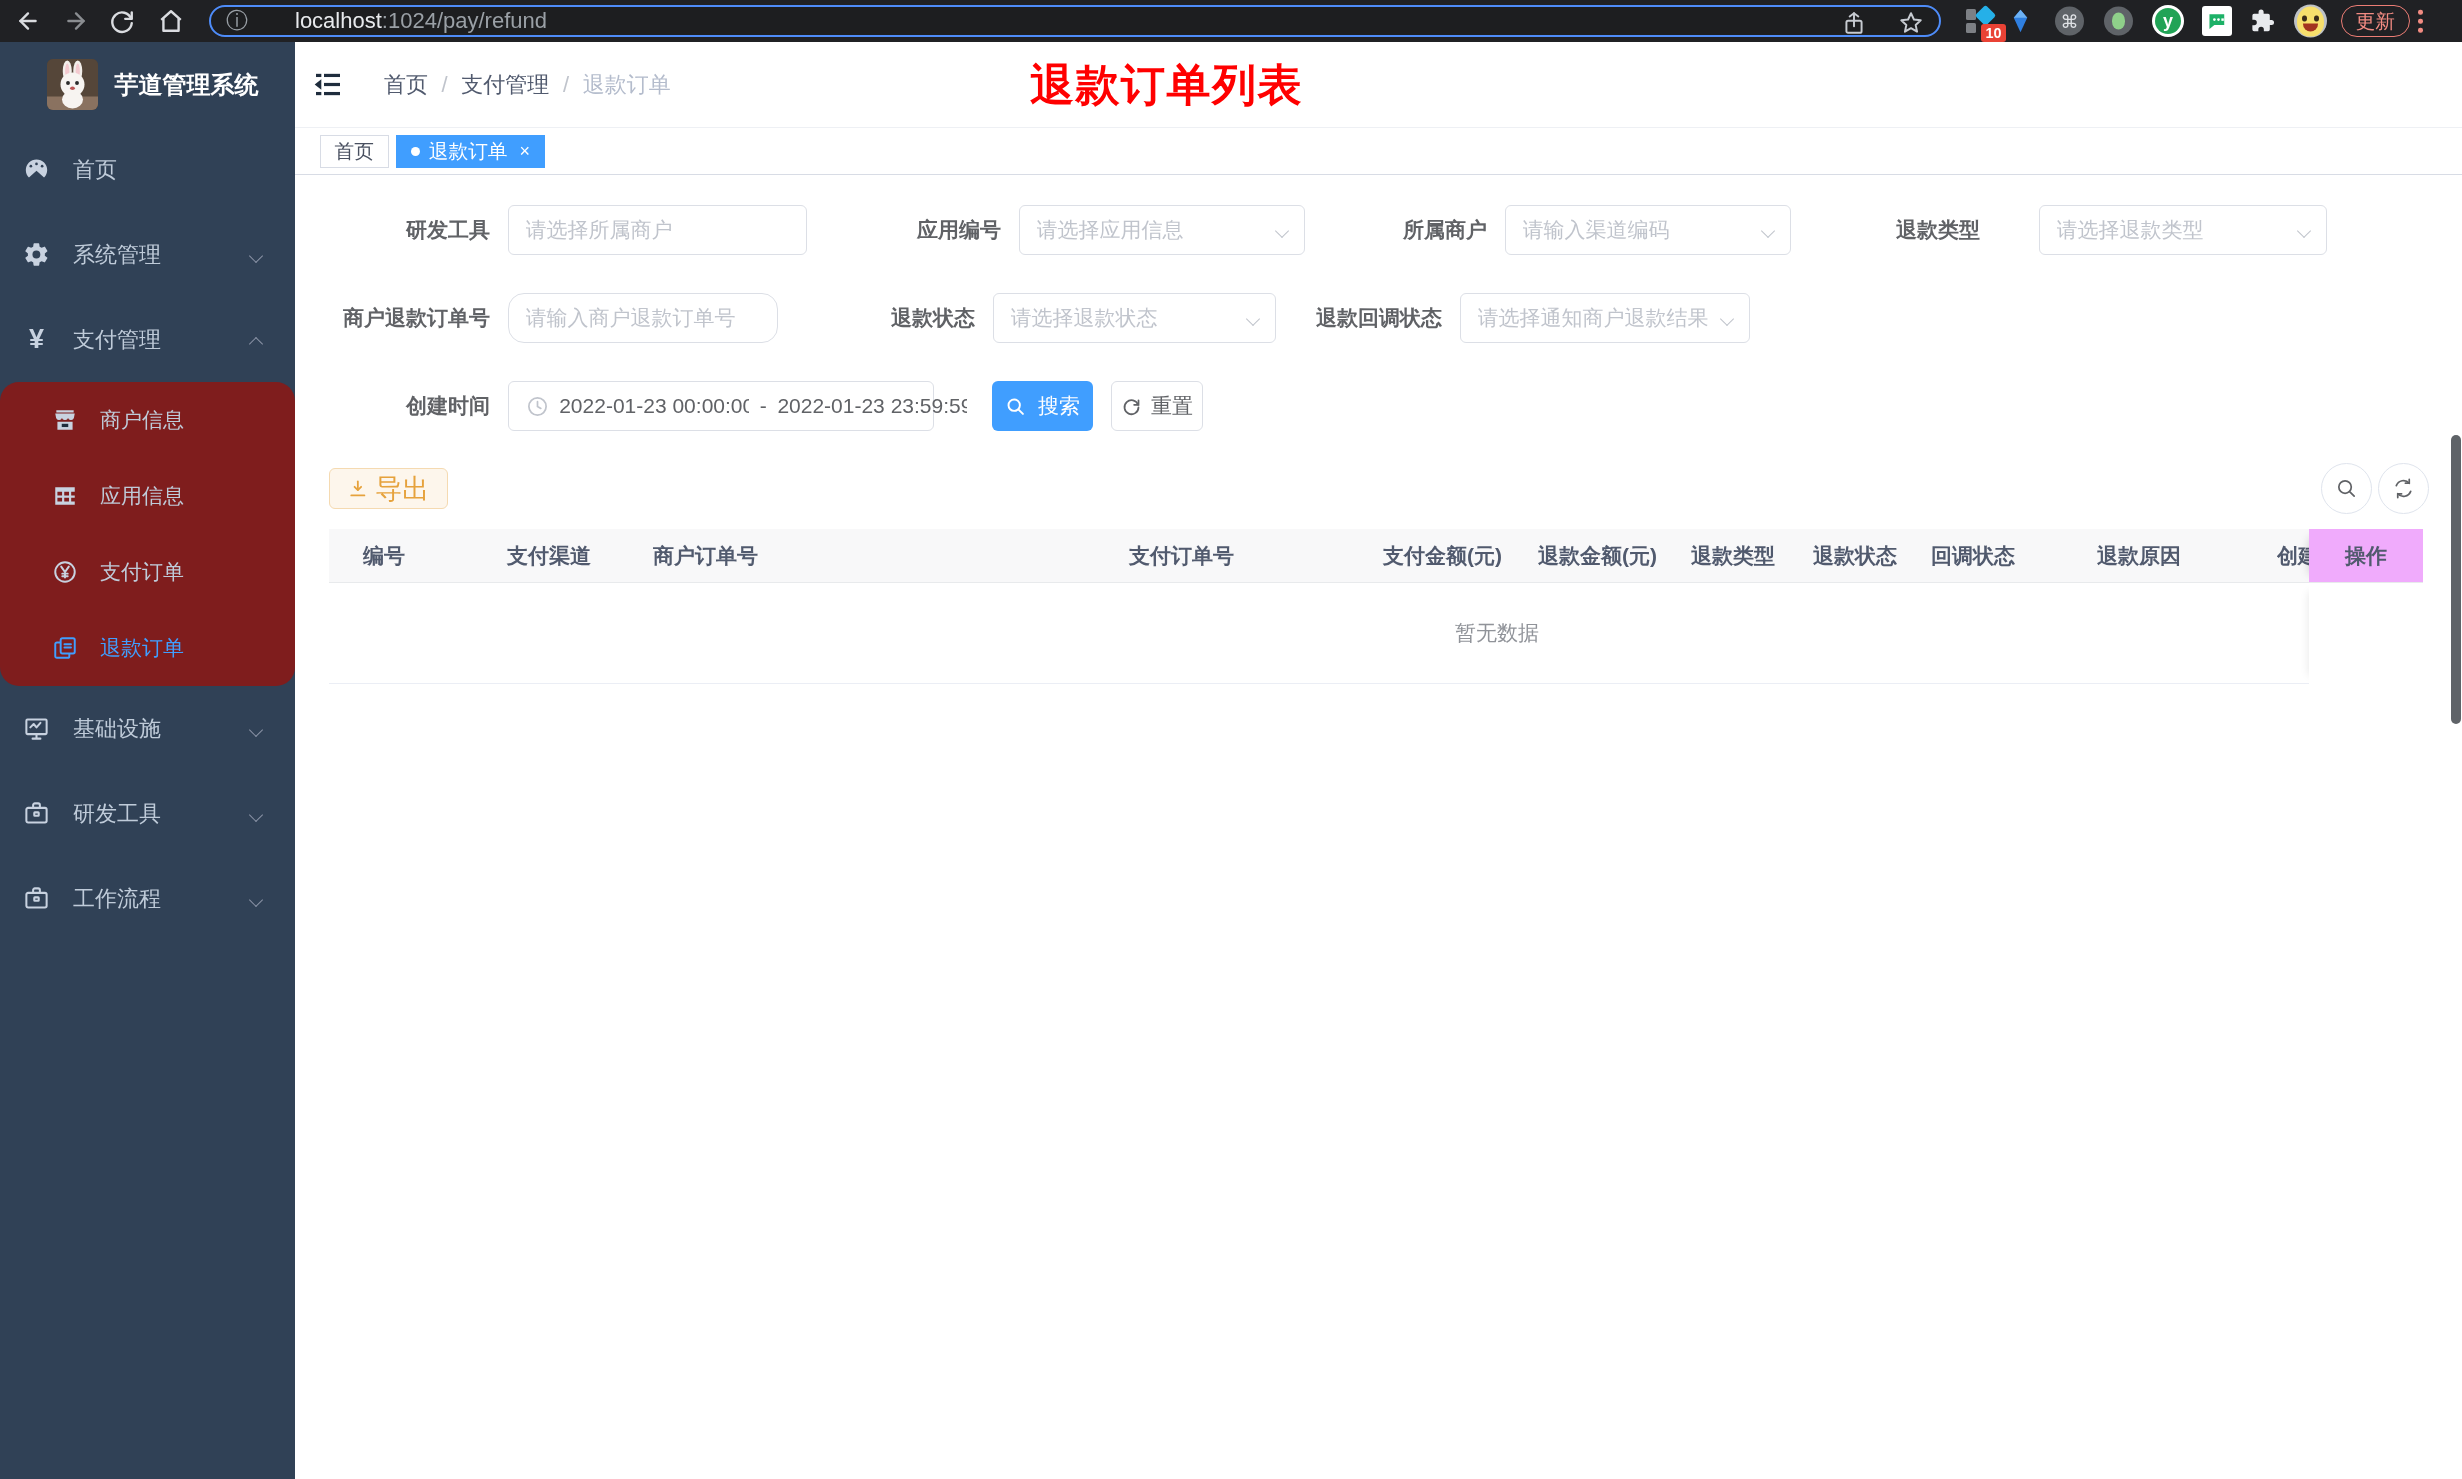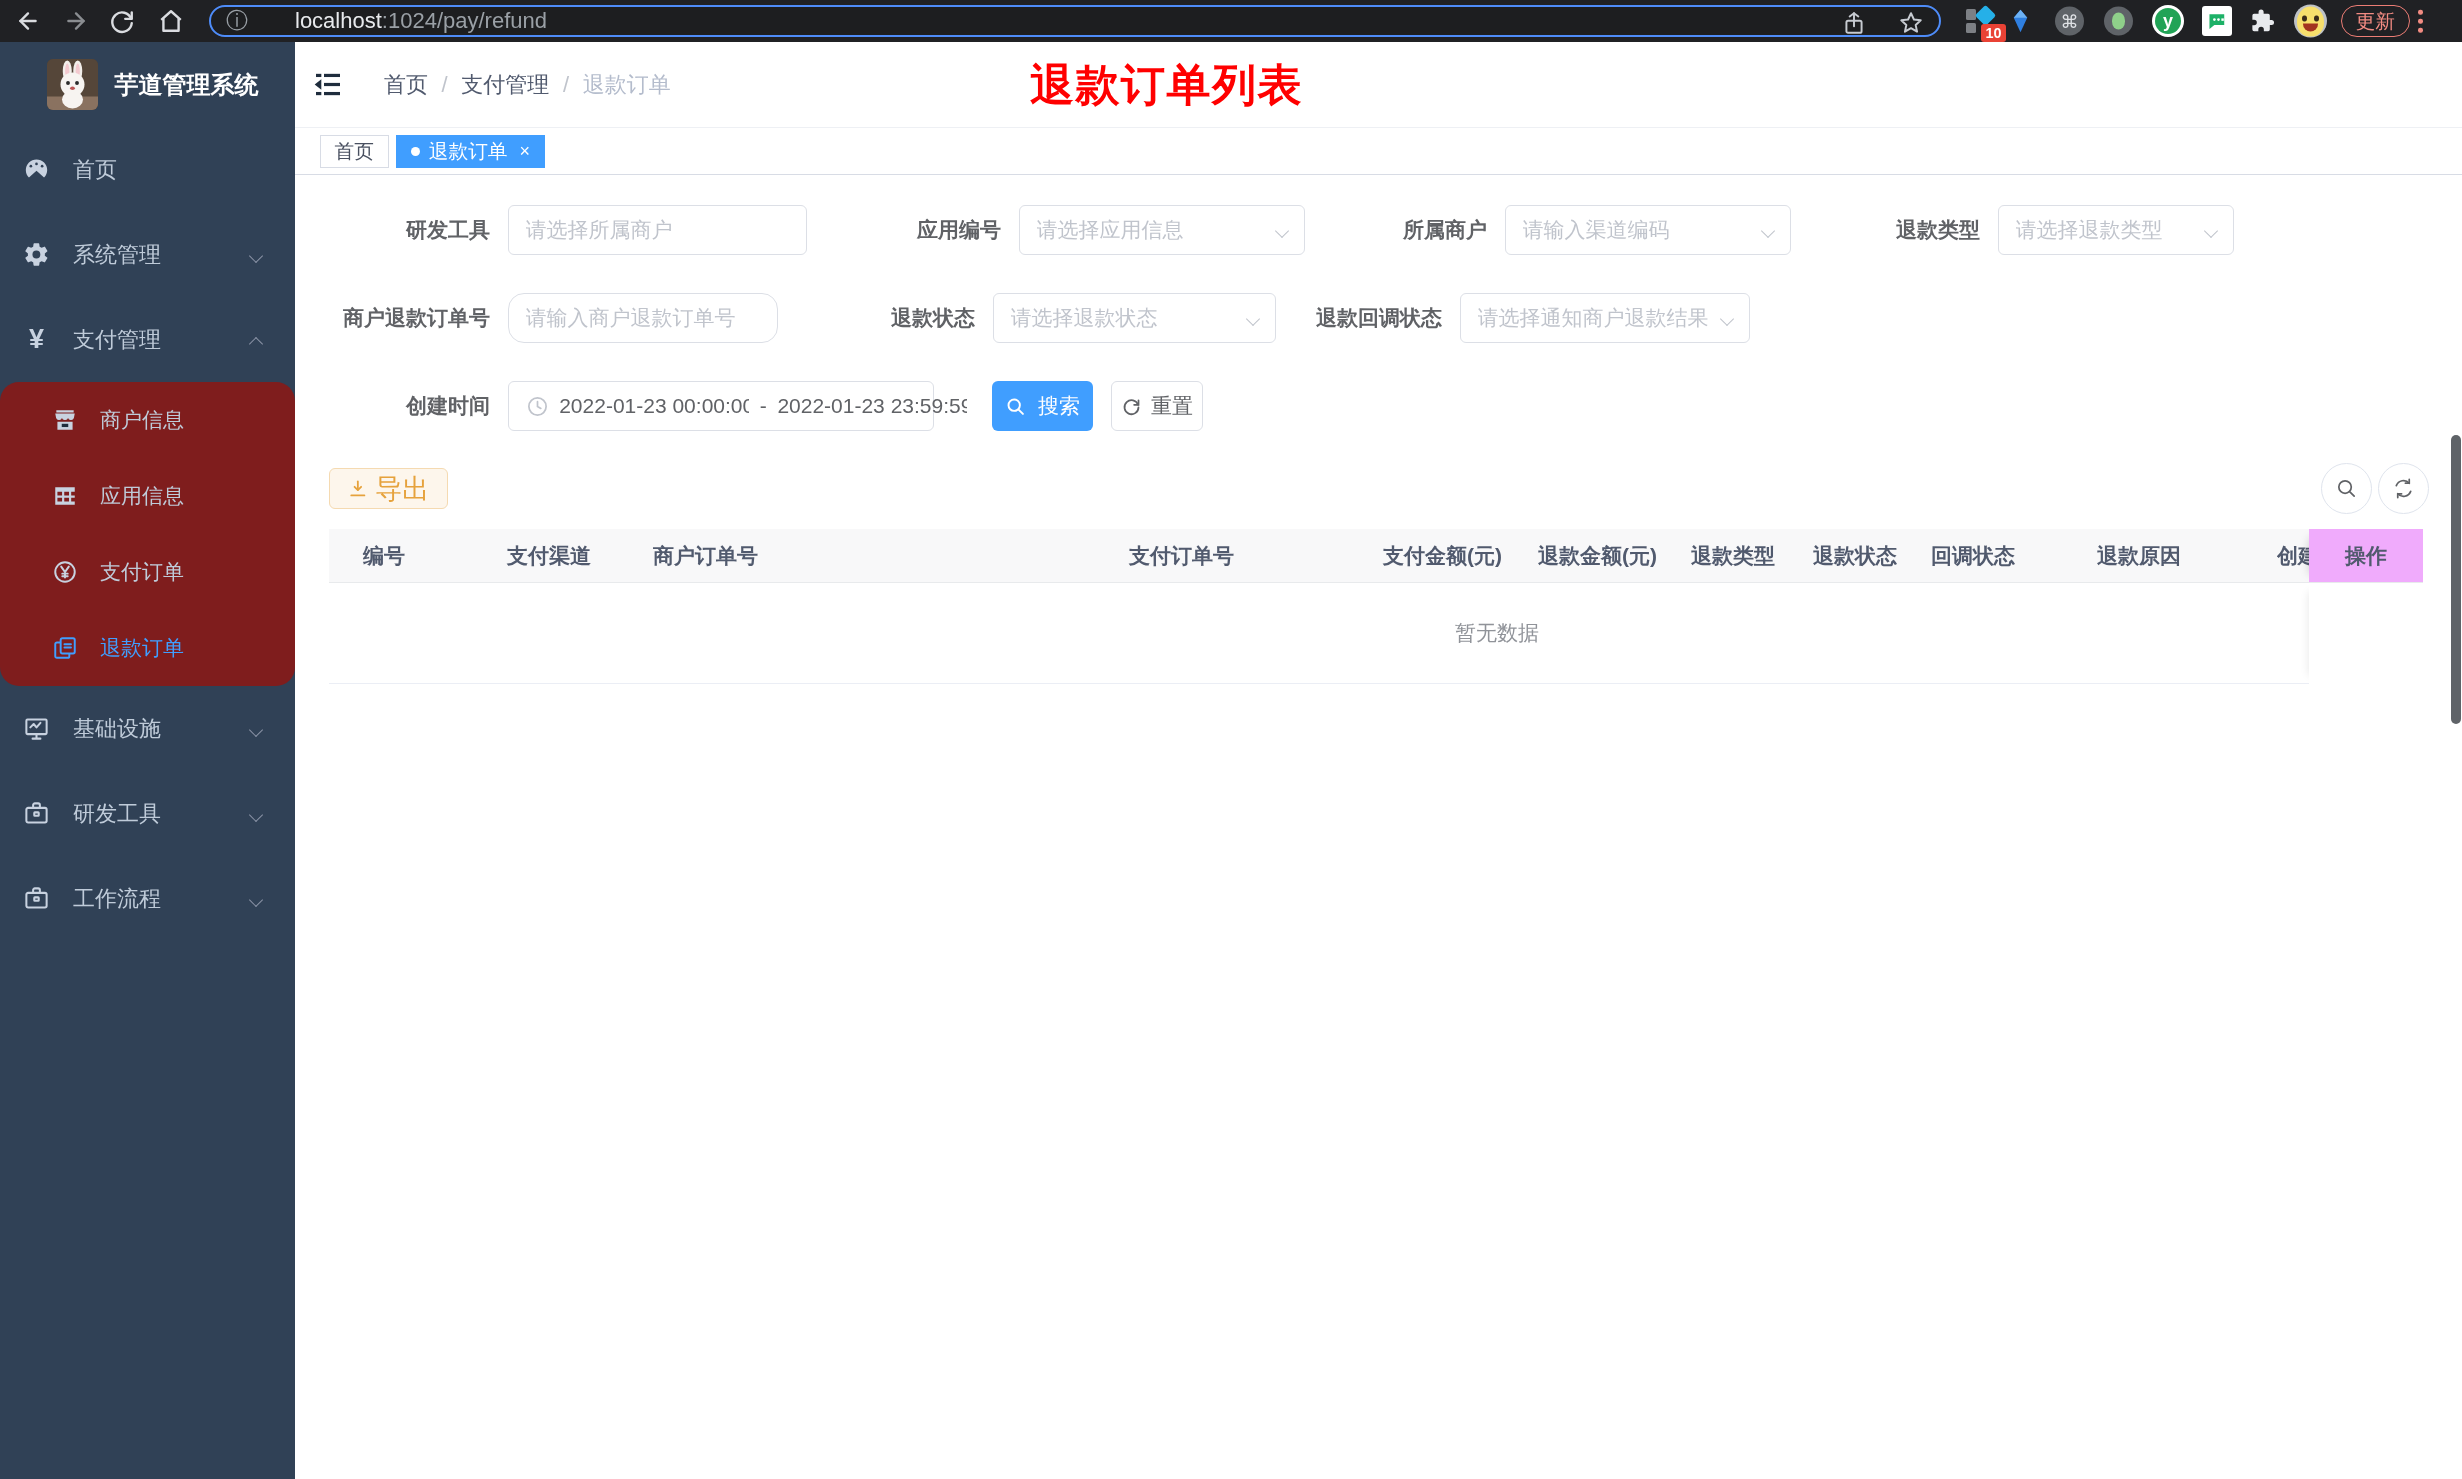--- a/index.html
+++ b/index.html
@@ -381,21 +381,21 @@
         <div class="ctrl" style="width:286px;">
           <input placeholder="请选择应用信息" style="">
           <span class="sel-arrow"></span>
         </div>
         <span class="flabel" style="width:200px;">所属商户</span>
         <div class="ctrl" style="width:286px;">
           <input placeholder="请输入渠道编码" style="">
           <span class="sel-arrow"></span>
         </div>
         <span class="flabel" style="width:207px;">退款类型</span>
-        <div class="ctrl" style="width:236px;">
+        <div class="ctrl" style="width:288px;margin-left:41px;">
           <input placeholder="请选择退款类型" style="">
           <span class="sel-arrow"></span>
         </div>
       </div>
 
       <div class="frow" style="top:118px;">
         <span class="flabel" style="width:213px;">商户退款订单号</span>
         <div class="ctrl" style="width:270px;border-radius:16px;">
           <input placeholder="请输入商户退款订单号" style="">
         </div>

